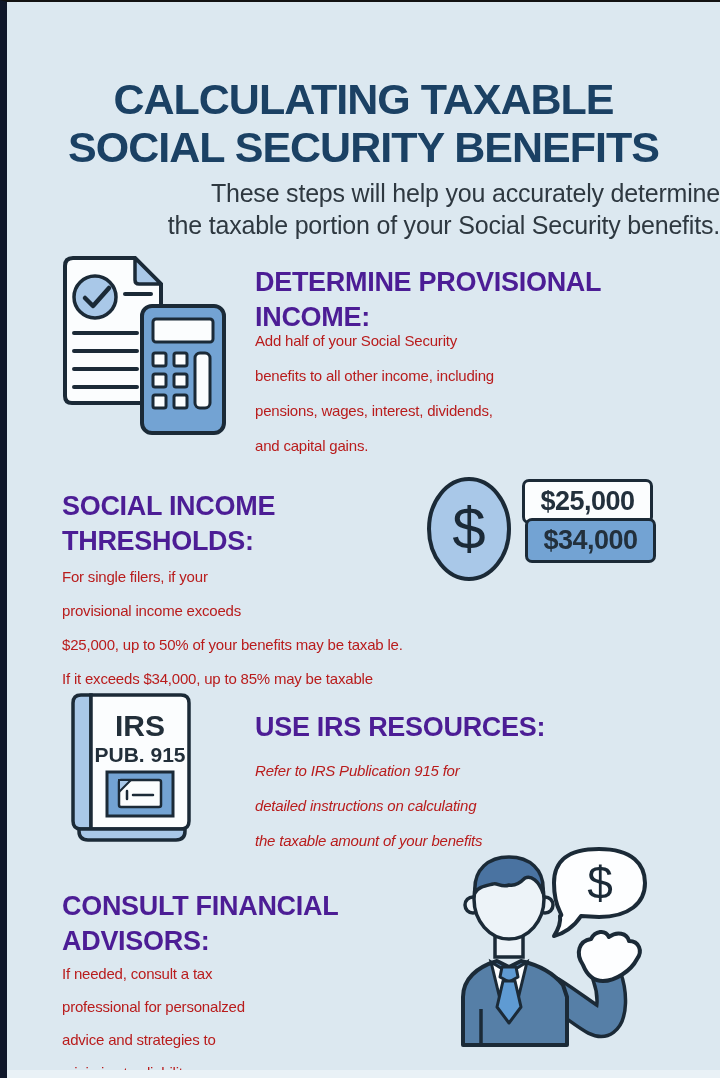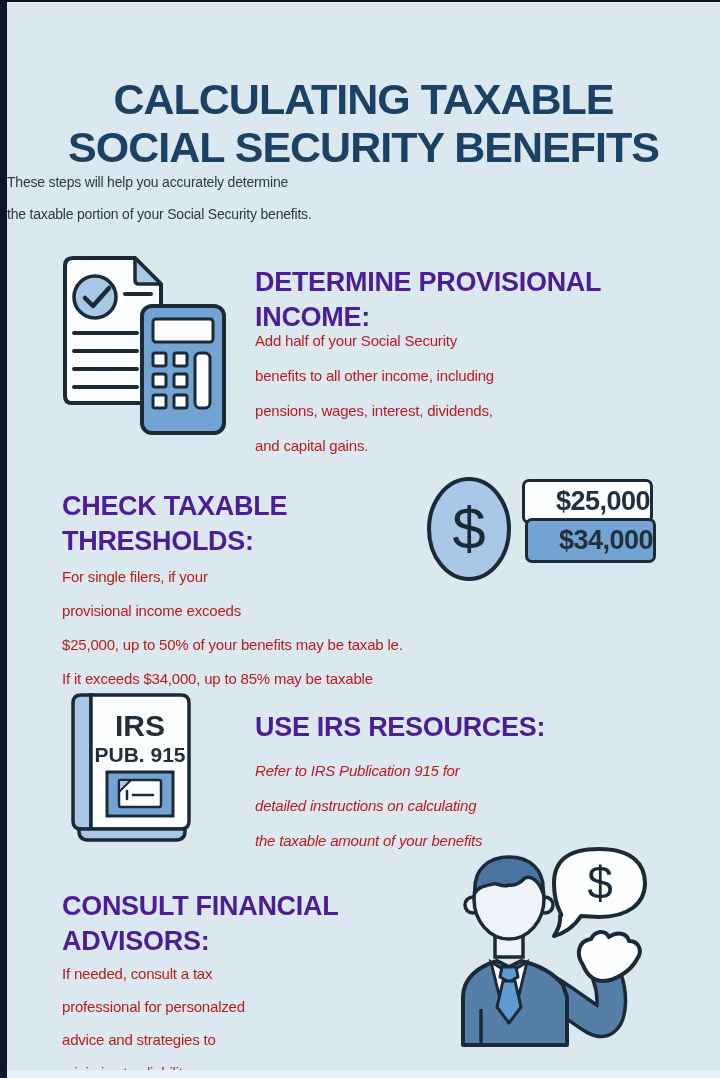--- a/index.html
+++ b/index.html
@@ -9,42 +9,42 @@
     border-top:2px solid #121212; border-left:7px solid #0f172a;
     font-family:"Liberation Sans", sans-serif;
     padding-left:24px;
   }
   .line { display:block; white-space:nowrap; }
   .title {
     position:absolute; top:44px; left:0; right:0; text-align:center;
     color:#1b4164; font-weight:700; font-size:43px; line-height:48px; letter-spacing:-1px;
   }
   .subtitle {
-    position:absolute; top:150px; left:0; right:0; text-align:left;
-    color:#2e3840; font-size:14px; line-height:32px; letter-spacing:-0.2px;
+    position:absolute; top:150px; left:0; right:0; text-align:right;
+    color:#2e3840; font-size:25px; line-height:32px; letter-spacing:-0.2px;
   }
   .h { position:absolute; color:#4c1d95; font-weight:700; font-size:27px; line-height:35px; letter-spacing:-0.3px; }
   .b { position:absolute; color:#b91c1c; font-size:15px; letter-spacing:-0.2px; }
   .s1h { left:248px; top:241px; }
   .s1b { left:248px; top:306px; line-height:35px; }
   .s2h { left:55px;  top:465px; }
   .s2b { left:55px;  top:543px; line-height:34px; }
   .s3h { left:248px; top:686px; }
   .s3b { left:248px; top:736px; line-height:35px;font-style:italic; }
   .s4h { left:55px;  top:865px; }
   .s4b { left:55px;  top:940px; line-height:33px; }
   .icon { position:absolute; }
   .doc-calc { left:50px;  top:248px; }
   .dollar-circle { left:418px; top:473px; }
   .irs-book { left:62px; top:690px; }
   .advisor { left:448px; top:843px; }
   .tbox {
     position:absolute; width:131px; height:45px; box-sizing:border-box;
     border:3px solid #1b2a37; border-radius:7px;
-    display:flex; align-items:center; justify-content:flex-end;
+    display:flex; align-items:center; justify-content:center;
     font-weight:700; font-size:27px; color:#22303c; letter-spacing:-0.5px;
   }
   .tbox-25 { left:515px; top:477px; background:#fbfdfe; }
   .tbox-34 { left:518px; top:516px; background:#73a3d3; }
   .bottom-strip { position:absolute; left:0; right:0; bottom:0; height:8px; background:#e9f1f6; }
   svg text { font-family:"Liberation Sans", sans-serif; }
 </style>
 </head>
 <body>
 
@@ -87,21 +87,21 @@
     <span class="line">INCOME:</span>
   </h2>
   <p class="b s1b">
     <span class="line">Add half of your Social Security</span>
     <span class="line">benefits to all other income, including</span>
     <span class="line">pensions, wages, interest, dividends,</span>
     <span class="line">and capital gains.</span>
   </p>
 
   <h2 class="h s2h">
-    <span class="line">CHECK TAXABLE</span>
+    <span class="line">SOCIAL INCOME</span>
     <span class="line">THRESHOLDS:</span>
   </h2>
   <div class="icon dollar-circle">
     <svg width="88" height="108" viewBox="0 0 88 108" fill="none">
       <ellipse cx="44" cy="54" rx="40" ry="50" fill="#a9c8e8" stroke="#1b2a37" stroke-width="4"></ellipse>
       <text x="44" y="74" text-anchor="middle" font-size="60" font-weight="400" fill="#1b2a37">$</text>
     </svg>
   </div>
   <div class="tbox tbox-25">
     <span>$25,000</span>

